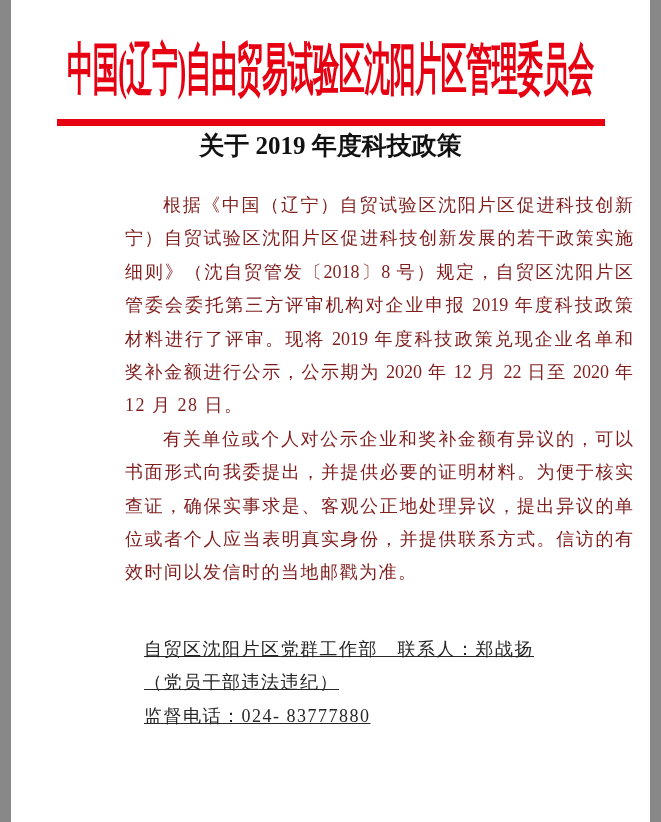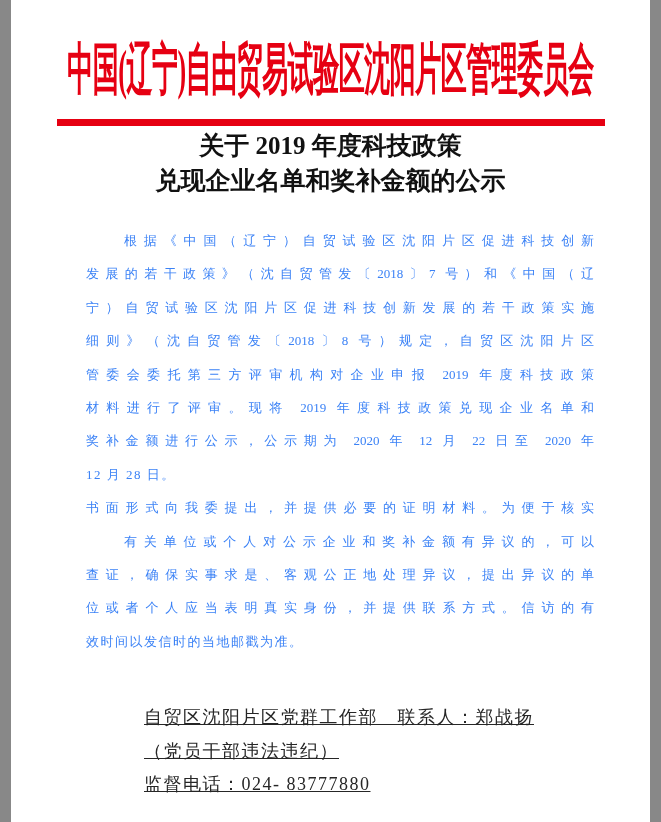--- a/index.html
+++ b/index.html
@@ -46,25 +46,25 @@
     text-align: center;
     font-size: 25px;
     font-weight: bold;
     line-height: 35px;
     color: #111;
   }
   .doc-title .title-line { display: block; }
   
   .body-block {
     margin-top: 26px;
-    margin-left: 75px;
+    margin-left: 114px;
     width: 508px;
-    font-size: 13px;
+    font-size: 18px;
     line-height: 33.4px;
-    color: #3b82f6;
+    color: #7f1d1d;
   }
   .line {
     text-align: justify;
     text-align-last: justify;
     text-justify: inter-character;
   }
   .line.indent { padding-left: 38px; }
   .line.last {
     text-align: right;
     text-align-last: left;
@@ -90,35 +90,33 @@
 <div class="page">
 
   <div class="org-header">
     <span class="org-name">中国(辽宁)自由贸易试验区沈阳片区管理委员会</span>
   </div>
 
   <div class="double-rule"></div>
 
   <h1 class="doc-title">
     <span class="title-line">关于 2019 年度科技政策</span>
-    <span class="title-line">兑现企业名单和奖补金额的公示</span>
   </h1>
 
   <div class="body-block">
     <div class="line indent">根据《中国（辽宁）自贸试验区沈阳片区促进科技创新</div>
-    <div class="line">发展的若干政策》（沈自贸管发〔2018〕7 号）和《中国（辽</div>
     <div class="line">宁）自贸试验区沈阳片区促进科技创新发展的若干政策实施</div>
     <div class="line">细则》（沈自贸管发〔2018〕8 号）规定，自贸区沈阳片区</div>
     <div class="line">管委会委托第三方评审机构对企业申报 2019 年度科技政策</div>
     <div class="line">材料进行了评审。现将 2019 年度科技政策兑现企业名单和</div>
     <div class="line">奖补金额进行公示，公示期为 2020 年 12 月 22 日至 2020 年</div>
     <div class="line last">12 月 28 日。</div>
 
+    <div class="line indent">有关单位或个人对公示企业和奖补金额有异议的，可以</div>
     <div class="line">书面形式向我委提出，并提供必要的证明材料。为便于核实</div>
-    <div class="line indent">有关单位或个人对公示企业和奖补金额有异议的，可以</div>
     <div class="line">查证，确保实事求是、客观公正地处理异议，提出异议的单</div>
     <div class="line">位或者个人应当表明真实身份，并提供联系方式。信访的有</div>
     <div class="line last">效时间以发信时的当地邮戳为准。</div>
   </div>
 
   <div class="contact-block">
     <span class="contact-line">自贸区沈阳片区党群工作部　联系人：郑战扬</span>
     <span class="contact-line">（党员干部违法违纪）</span>
     <span class="contact-line">监督电话：024- 83777880</span>
   </div>

